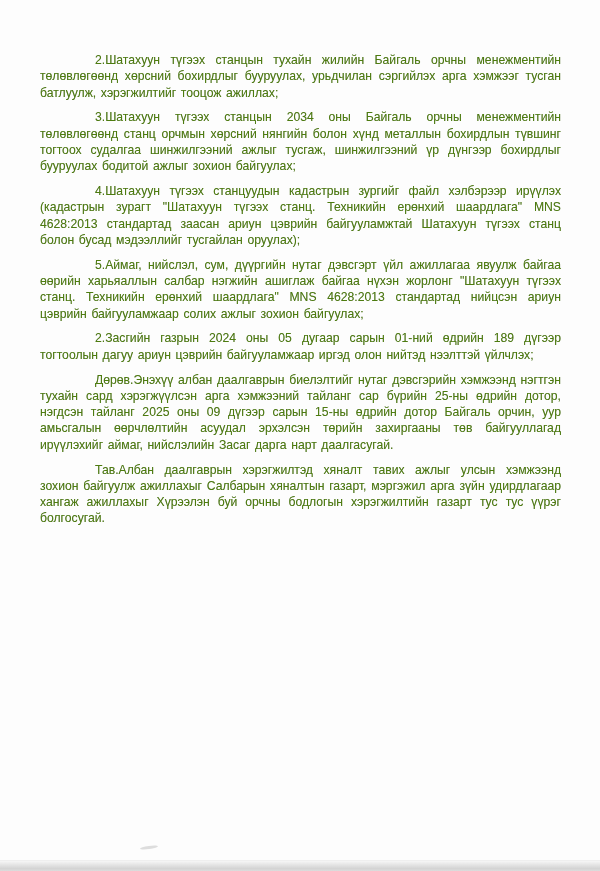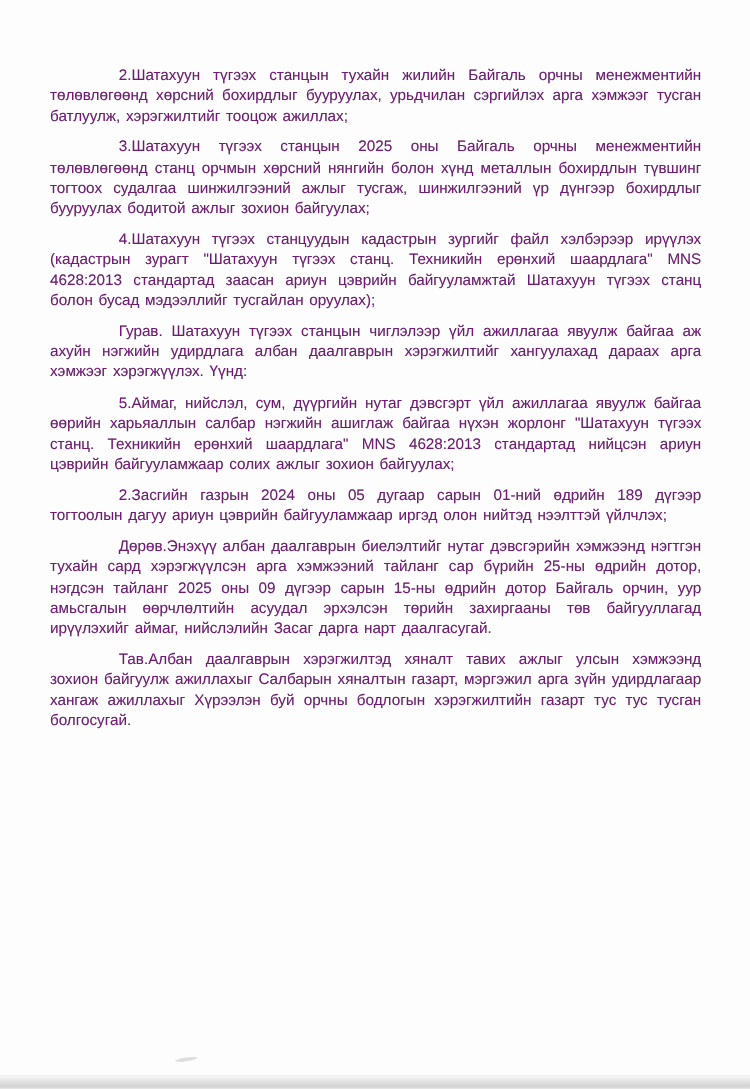--- a/index.html
+++ b/index.html
@@ -12,21 +12,21 @@
   }
   .page{
     position:absolute;inset:0;
     background:#fdfdfd;
   }
   .doc{
     position:absolute;
     left:40px;top:52px;width:521px;
     font-size:12.2px;
     line-height:16.3px;
-    color:#701a75;
+    color:#4d7c0f;
     text-align:justify;
     text-shadow:0 0 .5px rgba(90,90,90,.45);
   }
   .doc p{
     margin:0 0 8.5px 0;
     text-indent:55px;
     word-spacing:1.2px;
   }
   .sig-area{position:absolute;left:0;top:700px;width:600px;height:165px;}
   .smudge{
@@ -41,27 +41,26 @@
     border-top:1px solid #efefef;
   }
 </style>
 </head>
 <body>
 
 <div class="page">
 
   <div class="doc">
     <p>2.Шатахуун түгээх станцын тухайн жилийн Байгаль орчны менежментийн төлөвлөгөөнд хөрсний бохирдлыг бууруулах, урьдчилан сэргийлэх арга хэмжээг тусган батлуулж, хэрэгжилтийг тооцож ажиллах;</p>
-    <p>3.Шатахуун түгээх станцын 2025 оны Байгаль орчны менежментийн төлөвлөгөөнд станц орчмын хөрсний нянгийн болон хүнд металлын бохирдлын түвшинг тогтоох судалгаа шинжилгээний ажлыг тусгаж, шинжилгээний үр дүнгээр бохирдлыг бууруулах бодитой ажлыг зохион байгуулах;</p>
+    <p>3.Шатахуун түгээх станцын 2034 оны Байгаль орчны менежментийн төлөвлөгөөнд станц орчмын хөрсний нянгийн болон хүнд металлын бохирдлын түвшинг тогтоох судалгаа шинжилгээний ажлыг тусгаж, шинжилгээний үр дүнгээр бохирдлыг бууруулах бодитой ажлыг зохион байгуулах;</p>
     <p>4.Шатахуун түгээх станцуудын кадастрын зургийг файл хэлбэрээр ирүүлэх (кадастрын зурагт "Шатахуун түгээх станц. Техникийн ерөнхий шаардлага" MNS 4628:2013 стандартад заасан ариун цэврийн байгууламжтай Шатахуун түгээх станц болон бусад мэдээллийг тусгайлан оруулах);</p>
-    <p>Гурав. Шатахуун түгээх станцын чиглэлээр үйл ажиллагаа явуулж байгаа аж ахуйн нэгжийн удирдлага албан даалгаврын хэрэгжилтийг хангуулахад дараах арга хэмжээг хэрэгжүүлэх. Үүнд:</p>
     <p>5.Аймаг, нийслэл, сум, дүүргийн нутаг дэвсгэрт үйл ажиллагаа явуулж байгаа өөрийн харьяаллын салбар нэгжийн ашиглаж байгаа нүхэн жорлонг "Шатахуун түгээх станц. Техникийн ерөнхий шаардлага" MNS 4628:2013 стандартад нийцсэн ариун цэврийн байгууламжаар солих ажлыг зохион байгуулах;</p>
     <p>2.Засгийн газрын 2024 оны 05 дугаар сарын 01-ний өдрийн 189 дүгээр тогтоолын дагуу ариун цэврийн байгууламжаар иргэд олон нийтэд нээлттэй үйлчлэх;</p>
     <p>Дөрөв.Энэхүү албан даалгаврын биелэлтийг нутаг дэвсгэрийн хэмжээнд нэгтгэн тухайн сард хэрэгжүүлсэн арга хэмжээний тайланг сар бүрийн 25-ны өдрийн дотор, нэгдсэн тайланг 2025 оны 09 дүгээр сарын 15-ны өдрийн дотор Байгаль орчин, уур амьсгалын өөрчлөлтийн асуудал эрхэлсэн төрийн захиргааны төв байгууллагад ирүүлэхийг аймаг, нийслэлийн Засаг дарга нарт даалгасугай.</p>
-    <p>Тав.Албан даалгаврын хэрэгжилтэд хяналт тавих ажлыг улсын хэмжээнд зохион байгуулж ажиллахыг Салбарын хяналтын газарт, мэргэжил арга зүйн удирдлагаар хангаж ажиллахыг Хүрээлэн буй орчны бодлогын хэрэгжилтийн газарт тус тус тусган болгосугай.</p>
+    <p>Тав.Албан даалгаврын хэрэгжилтэд хяналт тавих ажлыг улсын хэмжээнд зохион байгуулж ажиллахыг Салбарын хяналтын газарт, мэргэжил арга зүйн удирдлагаар хангаж ажиллахыг Хүрээлэн буй орчны бодлогын хэрэгжилтийн газарт тус тус үүрэг болгосугай.</p>
   </div>
 
   <div class="sig-area">
 
     
 
     
 
     
   </div>

